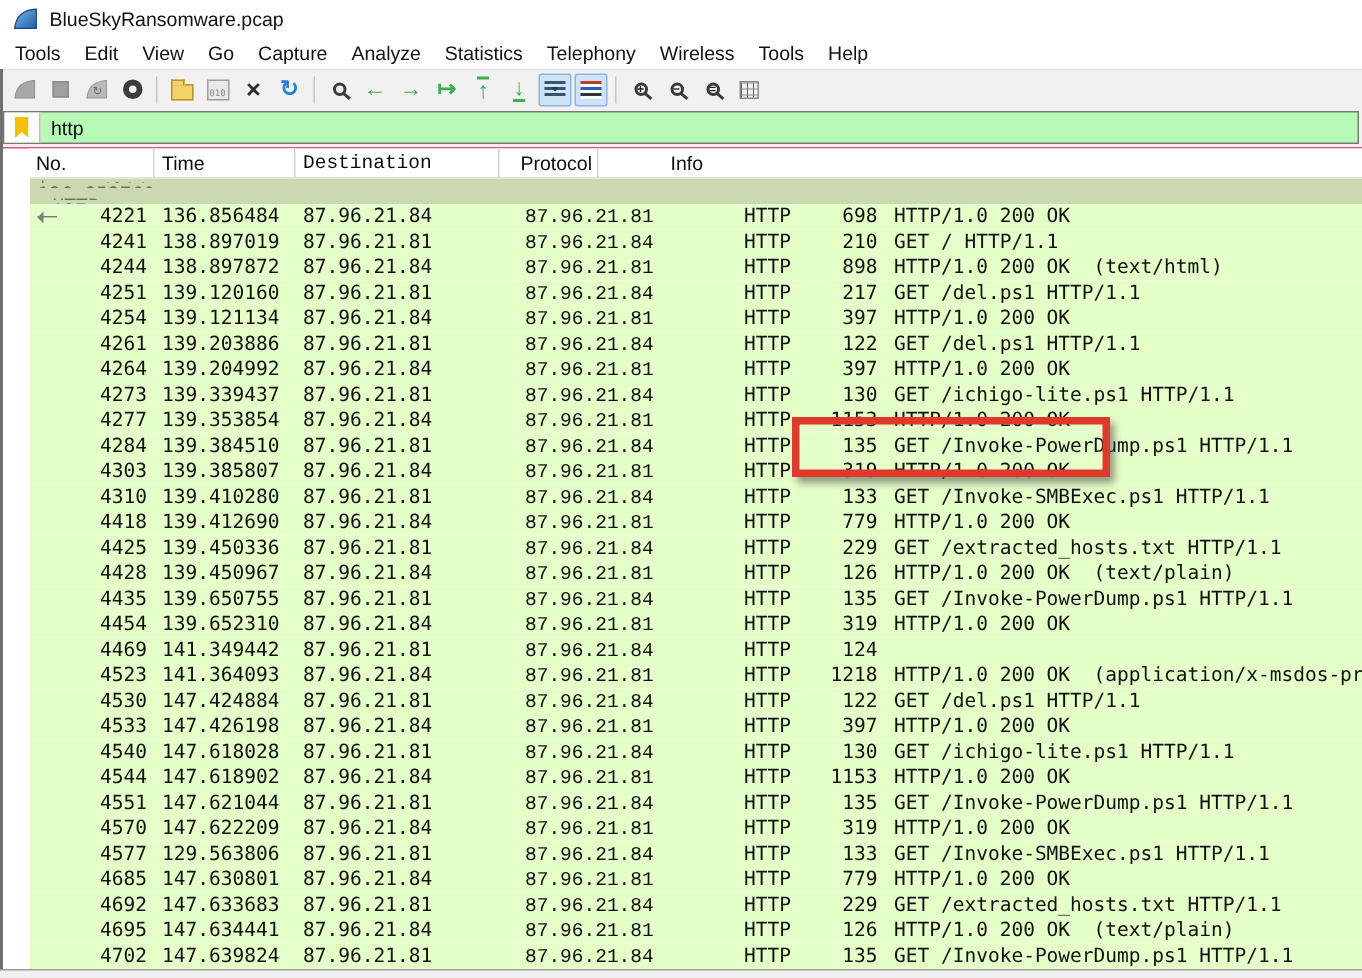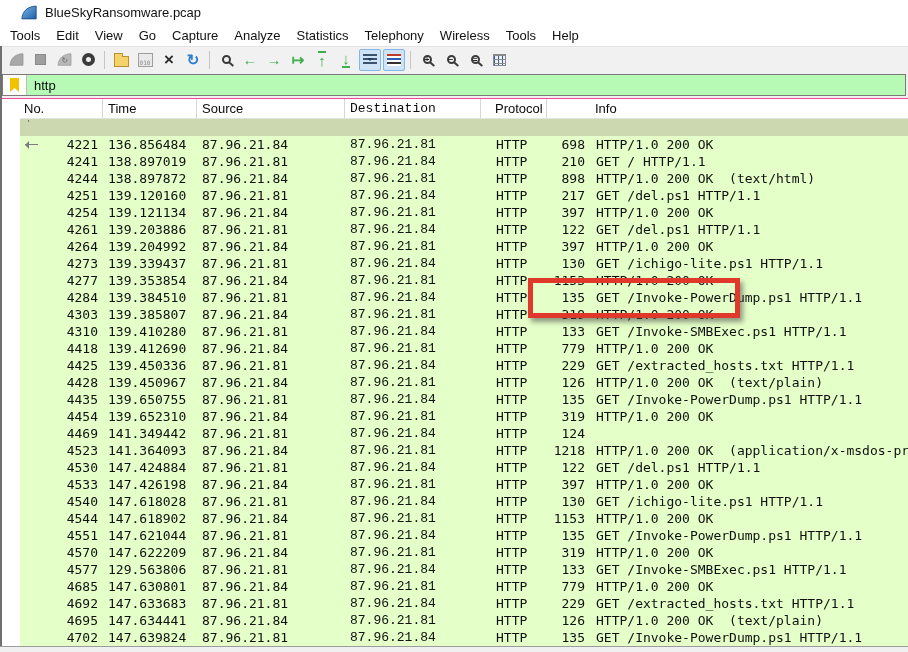--- a/index.html
+++ b/index.html
@@ -1,21 +1,21 @@
 <!DOCTYPE html>
 <html style="--row-bg: #e4ffc7; --selected-bg: #ccd9b0; --filter-bg: #b6fab6; --highlight-border: #e0382a;"><head>
 <meta charset="utf-8">
 <style>
   * { margin:0; padding:0; box-sizing:border-box; }
   html,body { width:908px; height:652px; overflow:hidden; background:#fff;
               font-family:"Liberation Sans", sans-serif; }
   .app { position:relative; width:908px; height:652px; background:#fff; }
 
   
-  .titlebar { height:24px; display:flex; align-items:center; padding-left:21px; background:#fff; }
+  .titlebar { height:24px; display:flex; align-items:center; padding-left:9px; background:#fff; }
   .titlebar .fin { width:16px; height:15px; margin-right:8px; }
   .title-text { font-size:13px; color:#111; }
 
   
   .menubar { height:22px; display:flex; align-items:center; background:#fff; padding-left:2px; }
   .menu-item { font-size:13px; color:#111; padding:2px 8px; cursor:default; }
 
   
   .toolbar { height:26px; background:#f1f1f1; display:flex; align-items:center;
              padding-left:4px; border-top:1px solid #e4e4e4; }
@@ -229,21 +229,20 @@
         <span class="bookmark"></span>
       </div>
       <div class="filter-text">http</div>
     </div>
   </div>
 
   <div class="packet-list">
     <div class="phead">
       <div class="hcell c-no h-no">No.</div>
       <div class="hcell c-time h-time">Time</div>
-      <div class="hcell c-src h-src">Source</div>
       <div class="hcell c-dst h-dst">Destination</div>
       <div class="hcell c-proto h-proto">Protocol</div>
       <div class="hcell c-len h-len">Length</div>
       <div class="hcell c-info h-info" style="border-right:none">Info</div>
     </div>
     <div class="rows">
 
         <div class="row selected rel-request">
           <div class="cell c-no">4214
             <span class="gutter"><span class="rel-mark"></span></span>

